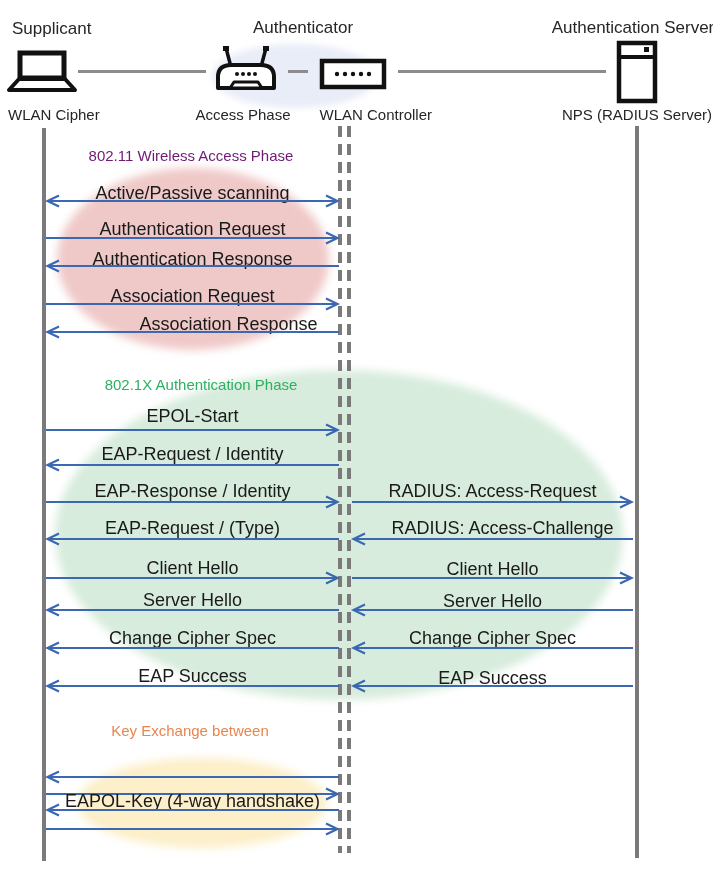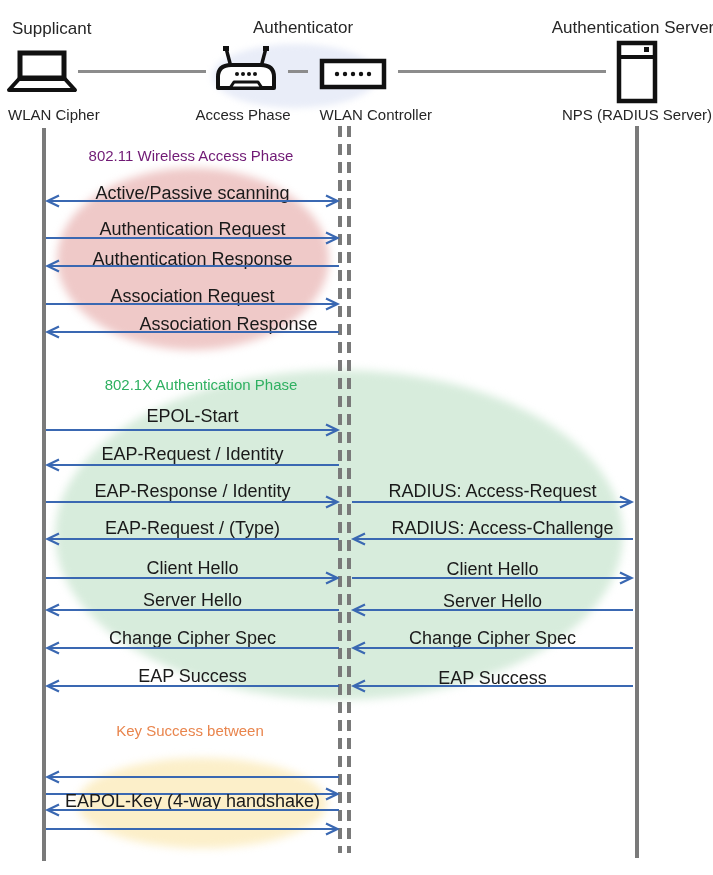--- a/index.html
+++ b/index.html
@@ -117,21 +117,21 @@
       <div class="phase-ellipse" style="left: 57px; top: 168px; width: 272px; height: 182px; background: rgb(239, 201, 200);"></div>
       <div class="phase-title" style="left: 11px; width: 360px; top: 146px; color: #701a75;">
         <div>802.11 Wireless Access Phase</div>
       </div>
       <div class="phase-ellipse" style="left: 55px; top: 370px; width: 568px; height: 330px; background: rgb(215, 236, 220);"></div>
       <div class="phase-title" style="left: 21px; width: 360px; top: 375px; color: rgb(47, 176, 97);">
         <div>802.1X Authentication Phase</div>
       </div>
       <div class="phase-ellipse" style="left: 77px; top: 758px; width: 250px; height: 90px; background: rgb(252, 239, 201);"></div>
       <div class="phase-title" style="left: 10px; width: 360px; top: 721px; color: rgb(233, 133, 77);">
-        <div>Key Success between</div>
+        <div>Key Exchange between</div>
       </div>
     </div>
   <div id="message-layer">
       <div class="msg-label" style="left: 42.5px; top: 183px;">Active/Passive scanning</div>
       <svg width="293" height="16" class="msg-arrow" style="left: 46px; top: 193px;">
         <line x1="3" x2="290" y1="8" y2="8" stroke="#3A68B2" stroke-width="2.2"></line>
         <polyline points="280,2.5 291.5,8 280,13.5" fill="none" stroke="#3A68B2" stroke-width="2.2"></polyline>
         <polyline points="13,2.5 1.5,8 13,13.5" fill="none" stroke="#3A68B2" stroke-width="2.2"></polyline>
       </svg>
       <div class="msg-label" style="left: 42.5px; top: 219px;">Authentication Request</div>

